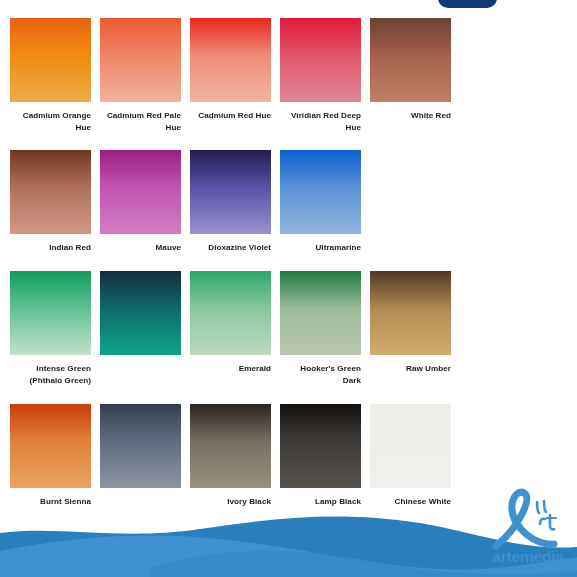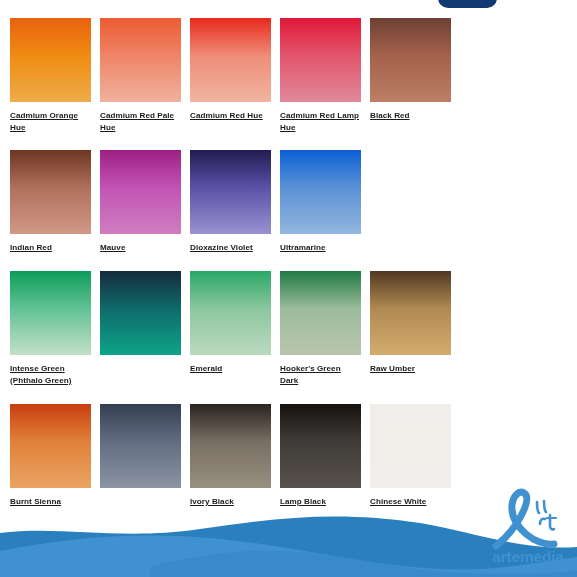--- a/index.html
+++ b/index.html
@@ -49,29 +49,28 @@
 
   .swatch-chip {
     width: 81px;
     height: 84px;
     display: block;
   }
 
   .swatch-label {
     display: block;
     width: 81px;
-    text-align: left;
+    text-align: right;
     font-family: "Liberation Sans", sans-serif;
     font-size: 8.1px;
     font-weight: bold;
     color: #1b1b1b;
     line-height: 1.45;
     padding-top: 8px;
     letter-spacing: 0.05px;
-    text-decoration: underline;
   }
 
   
   .row-spacer { height: 17px; grid-column: 1 / -1; }
 
   
   .waves {
     position: absolute;
     left: 0;
     bottom: 0;
@@ -115,25 +114,25 @@
       <div class="swatch-cell">
         <span class="swatch-chip" style="background: linear-gradient(rgb(236, 91, 51) 0%, rgb(239, 133, 103) 45%, rgb(240, 177, 158) 100%);"></span>
         <span class="swatch-label">Cadmium Red Pale Hue</span>
       </div>
       <div class="swatch-cell">
         <span class="swatch-chip" style="background: linear-gradient(rgb(232, 41, 28) 0%, rgb(239, 141, 120) 45%, rgb(240, 181, 161) 100%);"></span>
         <span class="swatch-label">Cadmium Red Hue</span>
       </div>
       <div class="swatch-cell">
         <span class="swatch-chip" style="background: linear-gradient(rgb(224, 24, 56) 0%, rgb(226, 86, 108) 45%, rgb(224, 137, 154) 100%);"></span>
-        <span class="swatch-label">Cadmium Red Lamp Hue</span>
+        <span class="swatch-label">Viridian Red Deep Hue</span>
       </div>
       <div class="swatch-cell">
         <span class="swatch-chip" style="background: linear-gradient(rgb(109, 65, 51) 0%, rgb(165, 97, 75) 45%, rgb(189, 127, 102) 100%);"></span>
-        <span class="swatch-label">Black Red</span>
+        <span class="swatch-label">White Red</span>
       </div>
       <div class="row-spacer"></div>
       <div class="swatch-cell">
         <span class="swatch-chip" style="background: linear-gradient(rgb(109, 55, 34) 0%, rgb(176, 112, 92) 45%, rgb(208, 153, 134) 100%);"></span>
         <span class="swatch-label">Indian Red</span>
       </div>
       <div class="swatch-cell">
         <span class="swatch-chip" style="background: linear-gradient(rgb(157, 31, 132) 0%, rgb(193, 84, 180) 45%, rgb(208, 126, 192) 100%);"></span>
         <span class="swatch-label">Mauve</span>
       </div>

